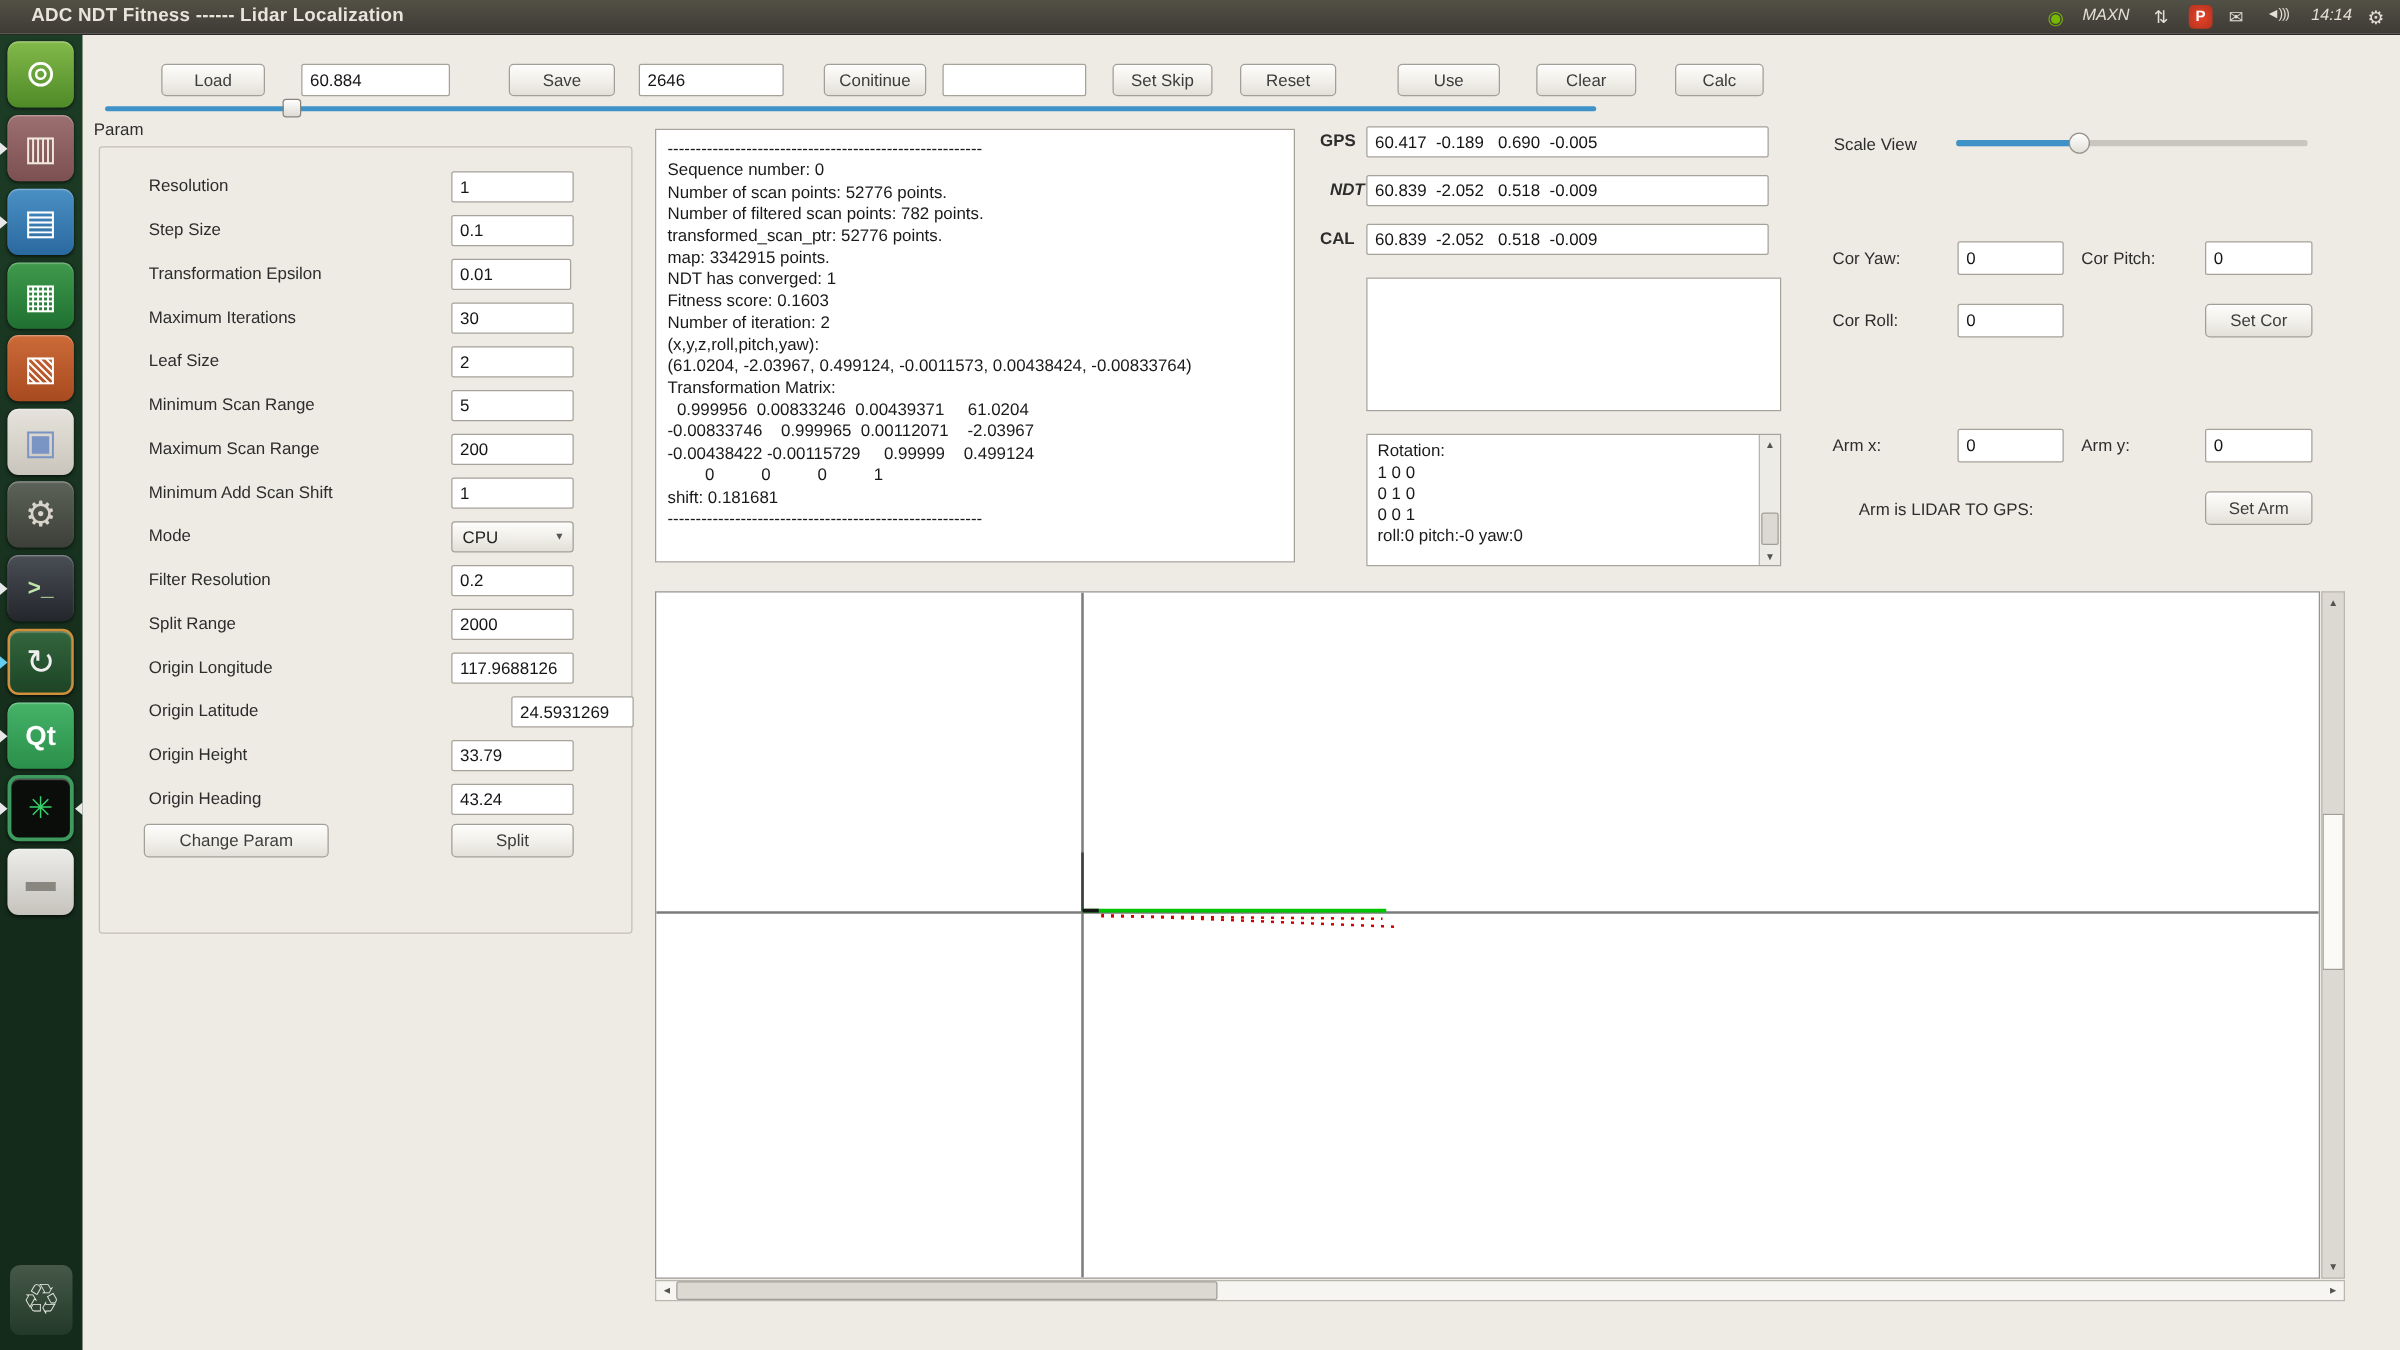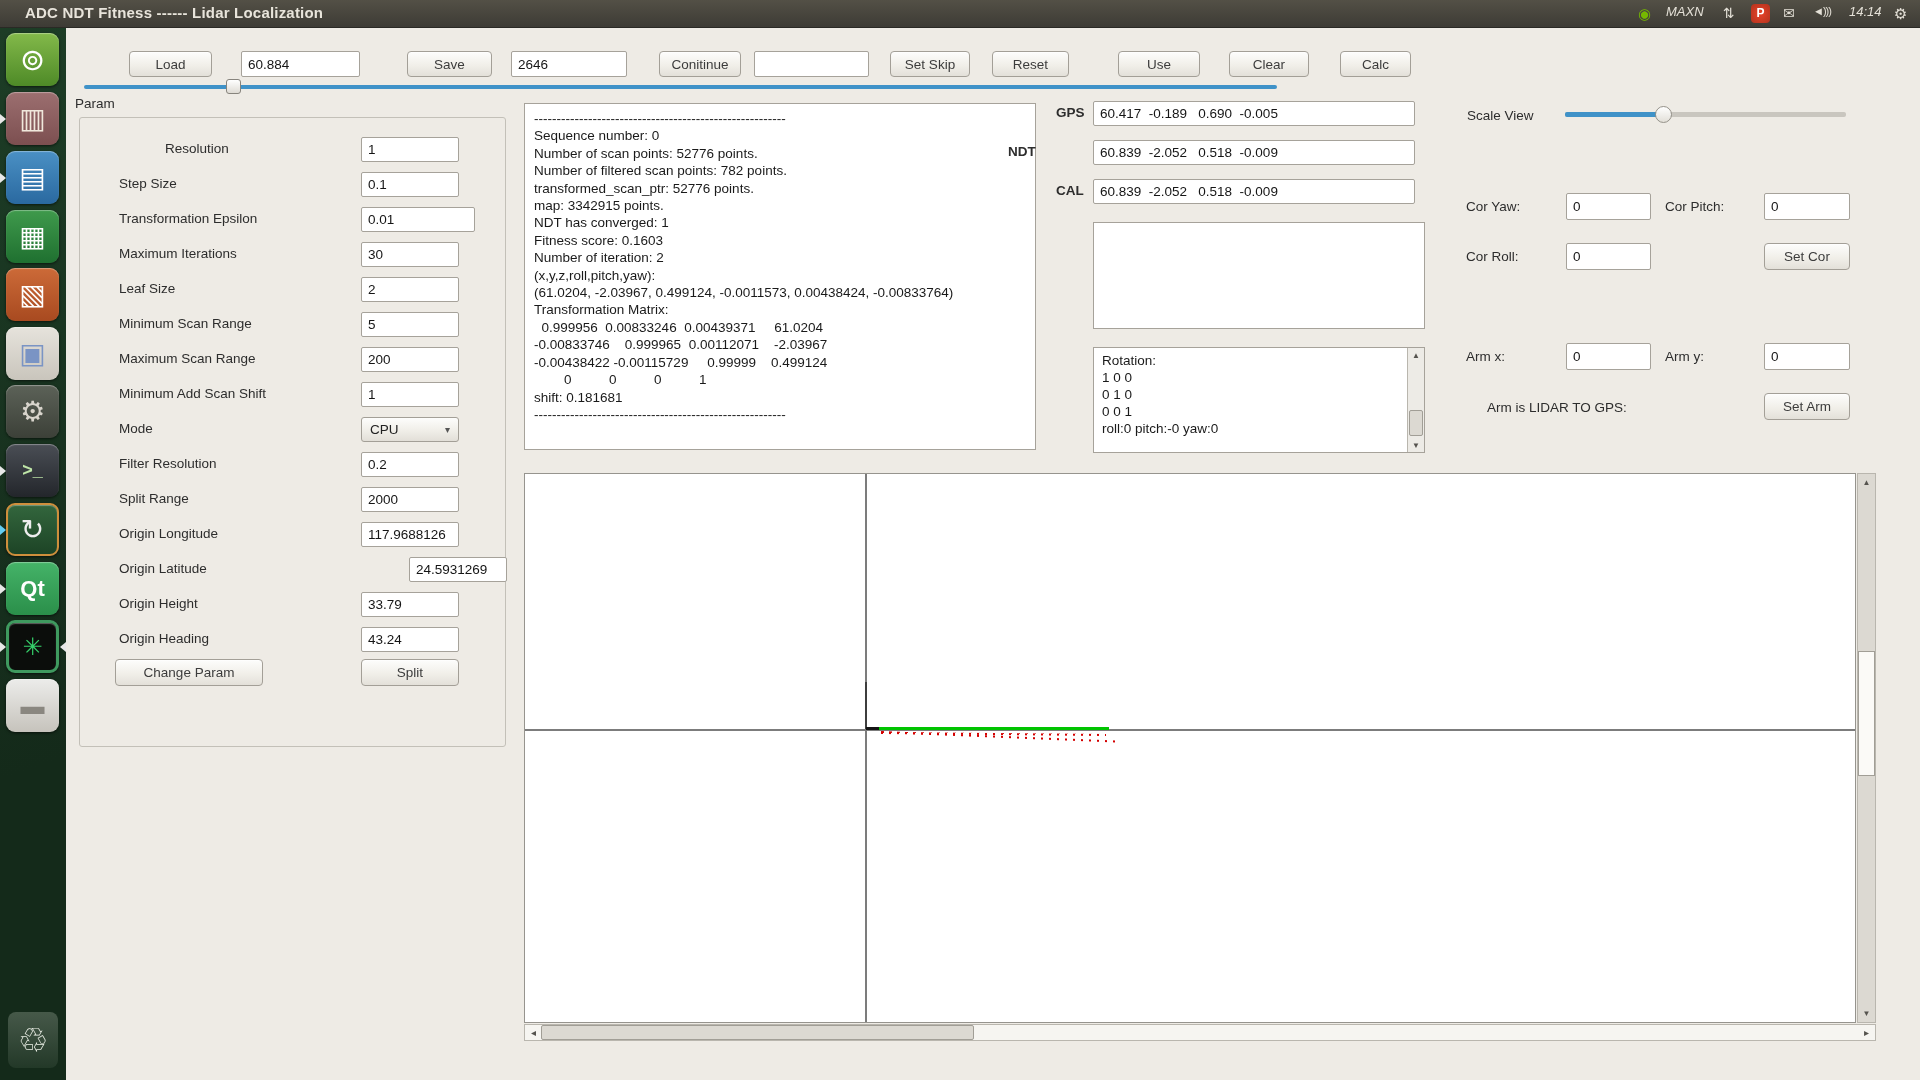--- a/index.html
+++ b/index.html
@@ -102,26 +102,26 @@
   <button class="abs btn" style="left:1118px; top:51px; width:82px; height:26px;">Use</button>
   <button class="abs btn" style="left:1229px; top:51px; width:80px; height:26px;">Clear</button>
   <button class="abs btn" style="left:1340px; top:51px; width:71px; height:26px;">Calc</button>
 
   <div class="abs groove" style="left:84px; top:85px; width:1193px; height:4px;"></div>
   <div class="abs" style="left:226px; top:79px; width:15px; height:15px; background:linear-gradient(#fff,#dedbd4); border:1px solid #87847d; border-radius:3px;"></div>
 
   <div class="abs glabel" style="left:75px; top:96px;">Param</div>
   <div class="abs" style="left:79px; top:117px; width:427px; height:630px; border:1px solid #c3c0b8; border-radius:3px;"></div>
 
-  <div class="abs glabel" style="left:119px; top:141px;margin-left:46px;">Resolution</div>
+  <div class="abs glabel" style="left:119px; top:141px;">Resolution</div>
   <input class="abs qfield" style="left: 361px; top: 137px; width: 98px; height: 25px;" value="1">
   <div class="abs glabel" style="left:119px; top:176px;">Step Size</div>
   <input class="abs qfield" style="left: 361px; top: 172px; width: 98px; height: 25px;" value="0.1">
   <div class="abs glabel" style="left:119px; top:211px;">Transformation Epsilon</div>
-  <input class="abs qfield" style="left: 361px; top: 207px; width: 114px; height: 25px;" value="0.01">
+  <input class="abs qfield" style="left: 361px; top: 207px; width: 96px; height: 25px;" value="0.01">
   <div class="abs glabel" style="left:119px; top:246px;">Maximum Iterations</div>
   <input class="abs qfield" style="left: 361px; top: 242px; width: 98px; height: 25px;" value="30">
   <div class="abs glabel" style="left:119px; top:281px;">Leaf Size</div>
   <input class="abs qfield" style="left: 361px; top: 277px; width: 98px; height: 25px;" value="2">
   <div class="abs glabel" style="left:119px; top:316px;">Minimum Scan Range</div>
   <input class="abs qfield" style="left: 361px; top: 312px; width: 98px; height: 25px;" value="5">
   <div class="abs glabel" style="left:119px; top:351px;">Maximum Scan Range</div>
   <input class="abs qfield" style="left: 361px; top: 347px; width: 98px; height: 25px;" value="200">
   <div class="abs glabel" style="left:119px; top:386px;">Minimum Add Scan Shift</div>
   <input class="abs qfield" style="left: 361px; top: 382px; width: 98px; height: 25px;" value="1">
@@ -162,21 +162,21 @@
   0.999956  0.00833246  0.00439371     61.0204
 -0.00833746    0.999965  0.00112071    -2.03967
 -0.00438422 -0.00115729     0.99999    0.499124
         0          0          0          1
 shift: 0.181681
 --------------------------------------------------------</pre>
   </div>
 
   <div class="abs blabel" style="left:1056px; top:105px;">GPS</div>
   <input class="abs qfield" style="left: 1093px; top: 101px; width: 322px; height: 25px;" value="60.417  -0.189   0.690  -0.005">
-  <div class="abs blabel" style="left:1008px; top:144px;">NDT</div>
+  <div class="abs blabel" style="left:1064px; top:144px;font-style:italic;">NDT</div>
   <input class="abs qfield" style="left: 1093px; top: 140px; width: 322px; height: 25px;" value="60.839  -2.052   0.518  -0.009">
   <div class="abs blabel" style="left:1056px; top:183px;">CAL</div>
   <input class="abs qfield" style="left: 1093px; top: 179px; width: 322px; height: 25px;" value="60.839  -2.052   0.518  -0.009">
 
   <div class="abs boxed" style="left:1093px; top:222px; width:332px; height:107px;"></div>
 
   <div class="abs boxed" style="left:1093px; top:347px; width:332px; height:106px;">
     <pre class="logtext" style="padding:4px 8px; line-height:17px;">Rotation:
 1 0 0
 0 1 0

